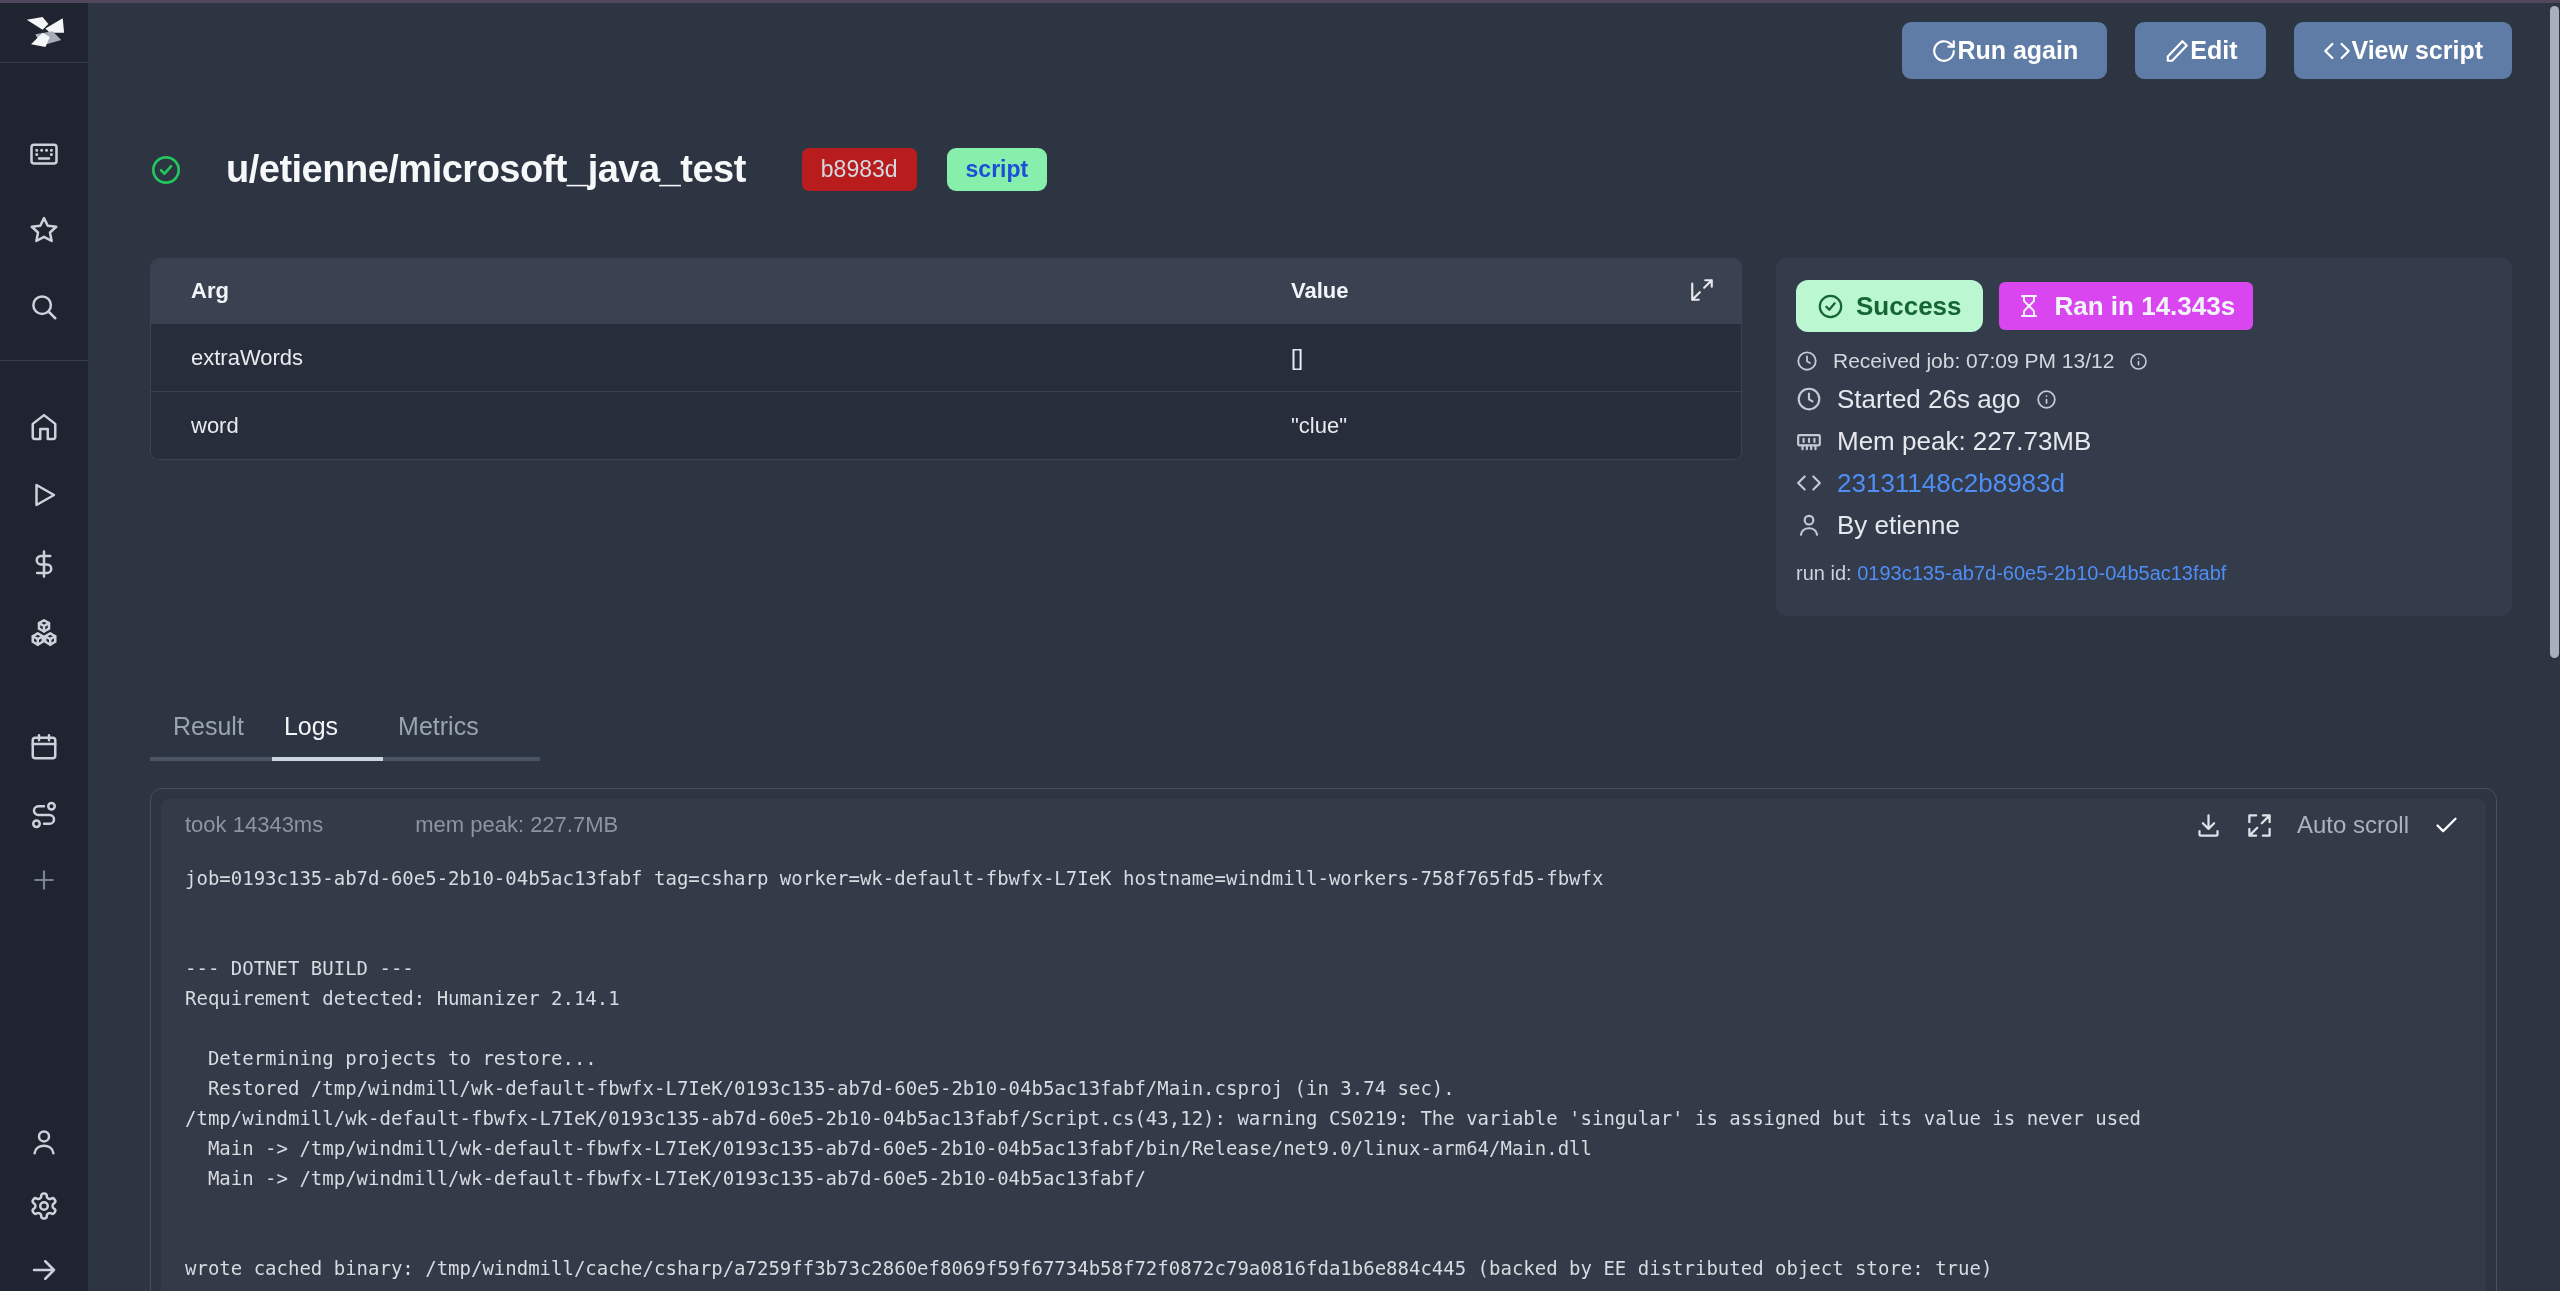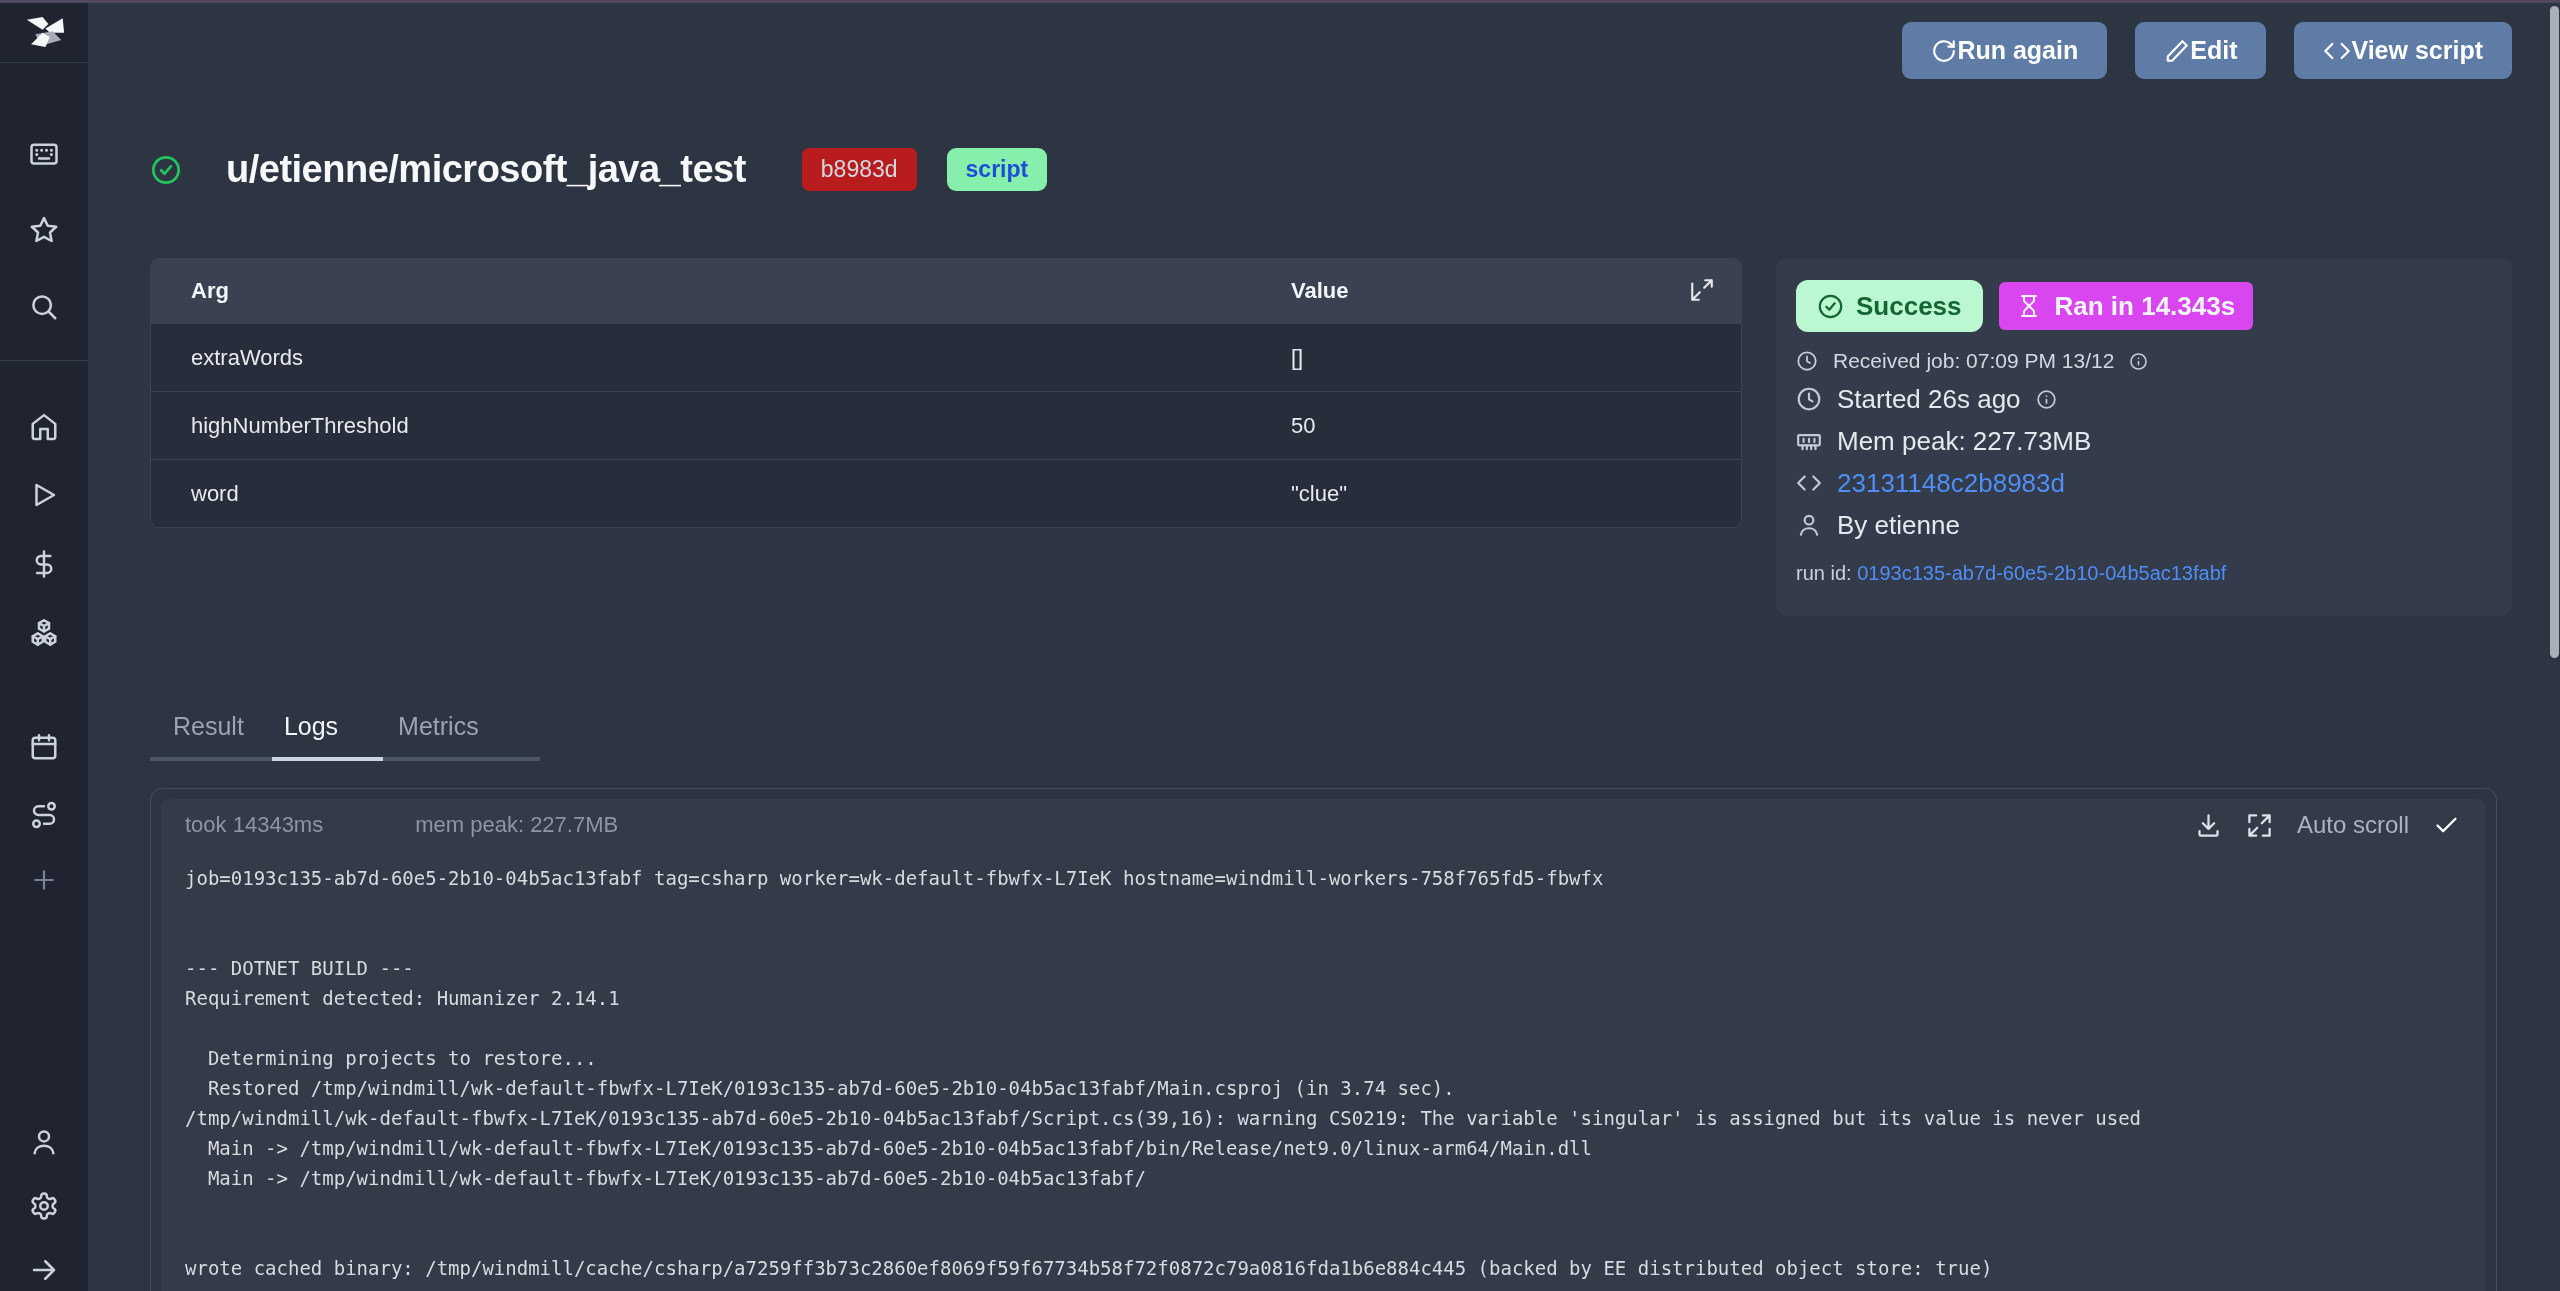--- a/index.html
+++ b/index.html
@@ -228,24 +228,20 @@
     <div class="th">Value</div>
     <div class="t-expand">
       <svg class="icon" width="26" height="26" viewBox="0 0 24 24">
           <path d="M15 3h6v6M9 21H3v-15M3 15v6h6M21 9V3M21 3l-7 7M3 21l7-7"></path>
         </svg>
     </div>
   </div>
   <div class="t-row">
     <div class="td">extraWords</div>
     <div class="td">[]</div>
-  </div>
-  <div class="t-row">
-    <div class="td">highNumberThreshold</div>
-    <div class="td">50</div>
   </div>
   <div class="t-row">
     <div class="td">word</div>
     <div class="td">"clue"</div>
   </div>
 </div>
 
 <div class="job-card">
   <div class="status-row">
     <div class="badge-success">
@@ -367,21 +363,21 @@
     </div>
     <div class="log-body">
       <div class="log-line">job=0193c135-ab7d-60e5-2b10-04b5ac13fabf tag=csharp worker=wk-default-fbwfx-L7IeK hostname=windmill-workers-758f765fd5-fbwfx</div>
       <div class="log-line"></div>
       <div class="log-line"></div>
       <div class="log-line">--- DOTNET BUILD ---</div>
       <div class="log-line">Requirement detected: Humanizer 2.14.1</div>
       <div class="log-line"></div>
       <div class="log-line">  Determining projects to restore...</div>
       <div class="log-line">  Restored /tmp/windmill/wk-default-fbwfx-L7IeK/0193c135-ab7d-60e5-2b10-04b5ac13fabf/Main.csproj (in 3.74 sec).</div>
-      <div class="log-line">/tmp/windmill/wk-default-fbwfx-L7IeK/0193c135-ab7d-60e5-2b10-04b5ac13fabf/Script.cs(39,16): warning CS0219: The variable 'singular' is assigned but its value is never used</div>
+      <div class="log-line">/tmp/windmill/wk-default-fbwfx-L7IeK/0193c135-ab7d-60e5-2b10-04b5ac13fabf/Script.cs(43,12): warning CS0219: The variable 'singular' is assigned but its value is never used</div>
       <div class="log-line">  Main -&gt; /tmp/windmill/wk-default-fbwfx-L7IeK/0193c135-ab7d-60e5-2b10-04b5ac13fabf/bin/Release/net9.0/linux-arm64/Main.dll</div>
       <div class="log-line">  Main -&gt; /tmp/windmill/wk-default-fbwfx-L7IeK/0193c135-ab7d-60e5-2b10-04b5ac13fabf/</div>
       <div class="log-line"></div>
       <div class="log-line"></div>
       <div class="log-line">wrote cached binary: /tmp/windmill/cache/csharp/a7259ff3b73c2860ef8069f59f67734b58f72f0872c79a0816fda1b6e884c445 (backed by EE distributed object store: true)</div>
     </div>
   </div>
 </div>
 
 <div class="scrollbar-thumb"></div>

